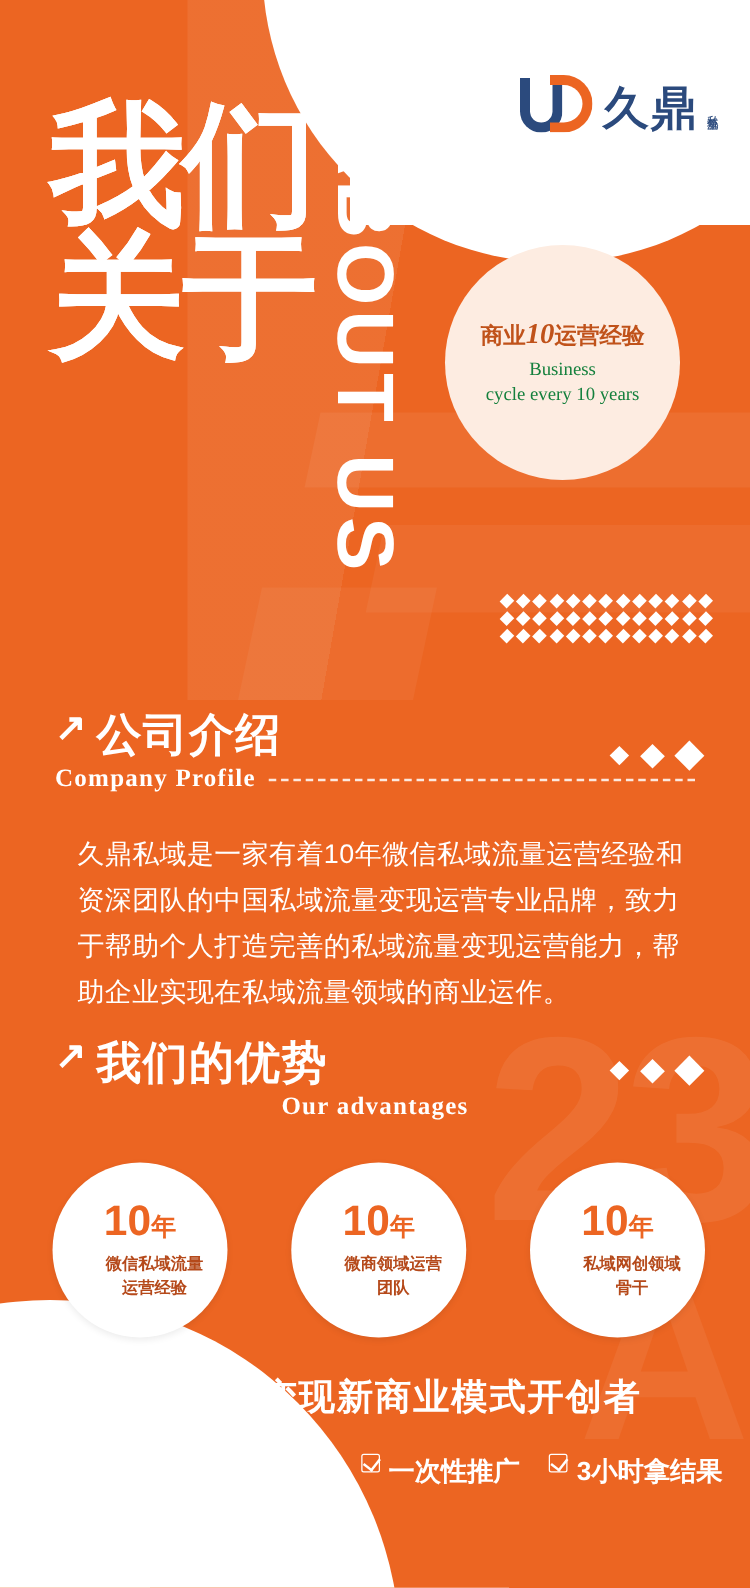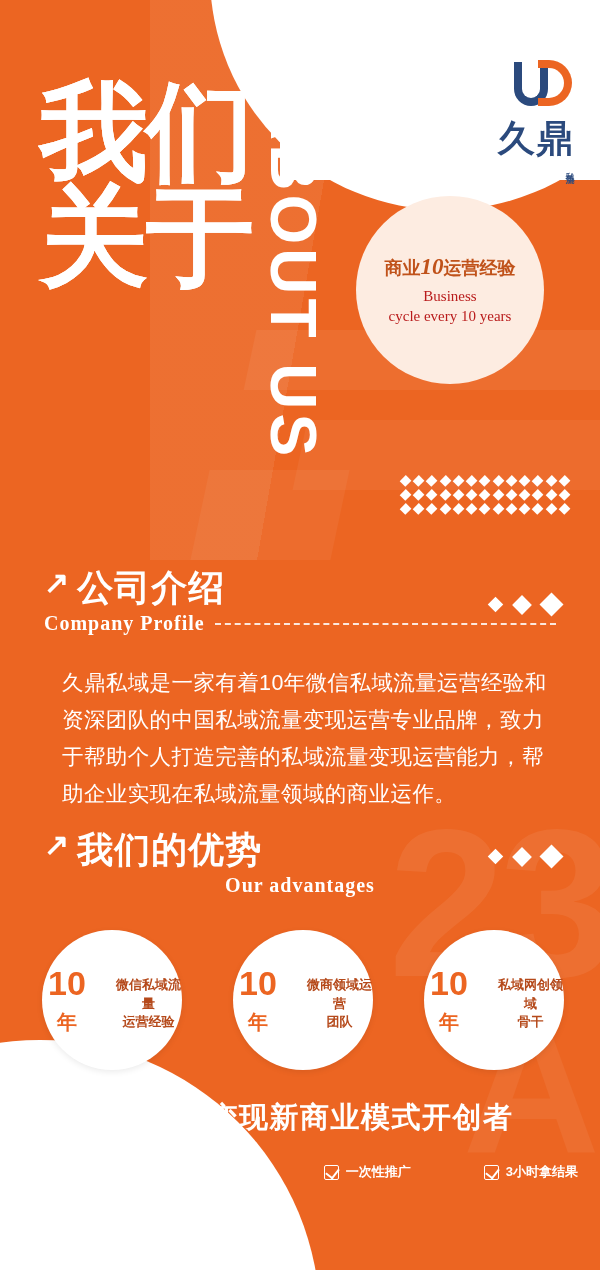--- a/index.html
+++ b/index.html
@@ -72,23 +72,22 @@
     background:#ffffff;
   }
   .white-strip-bottom {
     position:absolute;
     left:0; bottom:0; width:120px; height:180px;
     background:#ffffff;
   }
   
   .logo {
     position:absolute; right:26px; top:58px;
-    display:flex; align-items:flex-end; gap:6px;
+    display:flex; align-items:center; gap:6px;
     z-index:12;
-    flex-direction:column;
   }
   .logo-mark { position:relative; width:60px; height:56px; }
   .logo-mark .u-shape {
     position:absolute; left:0; top:4px;
     width:34px; height:44px;
     border:8px solid #2b4a7d;
     border-top:none;
     border-radius:0 0 18px 18px;
   }
   .logo-mark .d-shape {
@@ -134,21 +133,21 @@
     position:absolute; right:56px; top:196px;
     width:188px; height:188px; border-radius:50%;
     background:#fdece1;
     display:flex; flex-direction:column; align-items:center; justify-content:center;
     z-index:11;
     text-align:center;
   }
   .cc-line1 { color:#c0521a; font-size:18px; font-weight:bold; letter-spacing:0px; }
   .cc-line1 em { font-style:italic; font-size:23px; font-family:"Liberation Serif", serif; }
   .cc-line2 {
-    color:#b91c1c; font-family:"Liberation Serif", serif;
+    color:#15803d; font-family:"Liberation Serif", serif;
     font-size:15px; margin-top:6px; line-height:1.35;
   }
   
   .dot-grid {
     position:absolute; right:30px; top:475px;
     width:170px; height:40px; z-index:9;
     display:grid;
     grid-template-columns:repeat(13,1fr);
     grid-template-rows:repeat(3,1fr);
     gap:2px;
@@ -197,41 +196,41 @@
     z-index:12;
   }
   
   .adv-row {
     position:absolute; left:42px; right:36px; top:930px;
     display:flex; justify-content:space-between; z-index:12;
   }
   .adv {
     width:140px; height:140px; border-radius:50%;
     background:#fff;
-    display:flex; flex-direction:row; align-items:center; justify-content:center;
+    display:flex; flex-direction:column; align-items:center; justify-content:center;
     text-align:center;
     box-shadow:0 2px 6px rgba(0,0,0,0.08);
   }
   .adv-num { color:#ec6522; font-size:34px; font-weight:bold; line-height:1; }
   .adv-num small { font-size:20px; }
   .adv-desc { color:#b5491a; font-size:13px; line-height:1.45; margin-top:8px; font-weight:bold;margin-left:23px; }
   
   .slogan {
     position:absolute; left:0; right:0; top:1098px;
     text-align:center; color:#fff;
     font-size:29px; font-weight:bold; letter-spacing:1.5px;
     z-index:12;
   }
   
   .features {
     position:absolute; left:30px; right:22px; top:1163px;
     display:flex; justify-content:space-between; align-items:center;
     z-index:12;
   }
-  .feat { display:flex; align-items:center; color:#fff; font-size:13px; font-weight:bold; }
+  .feat { display:flex; align-items:flex-start; color:#fff; font-size:21px; font-weight:bold; }
   .chk {
     width:15px; height:15px; border:1.6px solid #fff; border-radius:2px;
     margin-right:7px; position:relative; flex:0 0 auto;
   }
   .chk::after {
     content:""; position:absolute; left:3px; top:0px;
     width:7px; height:10px;
     border-right:2px solid #fff; border-bottom:2px solid #fff;
     transform:rotate(38deg);
   }

